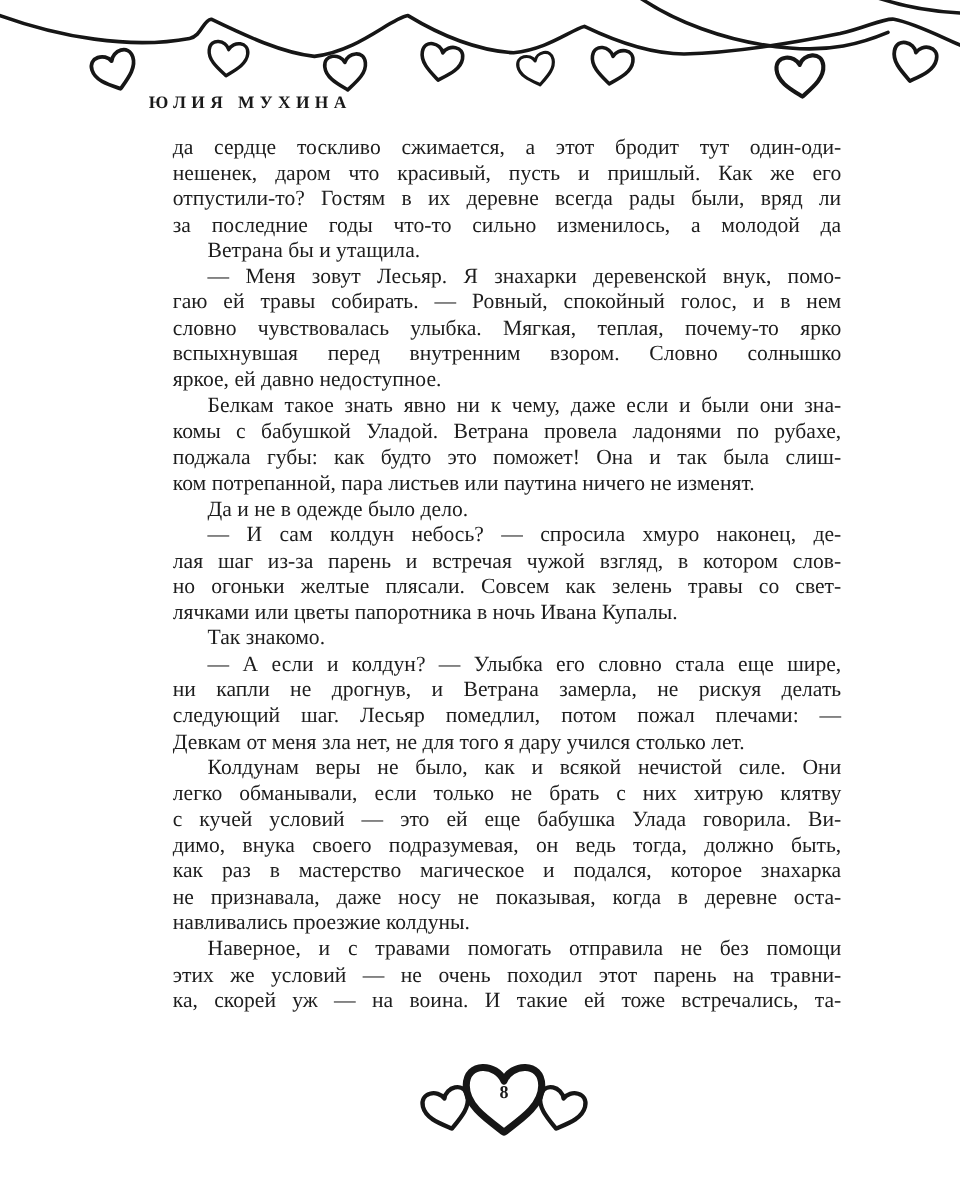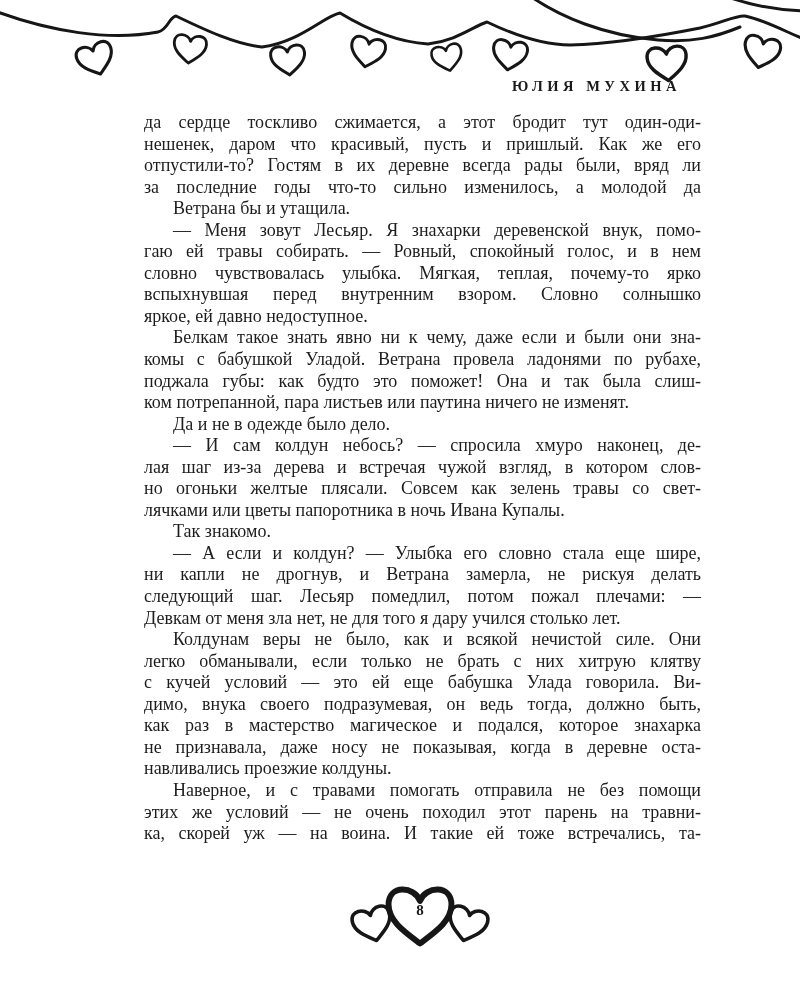--- a/index.html
+++ b/index.html
@@ -14,21 +14,21 @@
   }
   .garland {
     position: absolute;
     top: 0; left: 0;
     width: 800px; height: 108px;
   }
   .author {
     position: absolute;
     top: 78px; left: 124px;
     width: 557px;
-    text-align: right;
+    text-align: left;
     font-size: 14.5px;
     font-weight: 700;
     letter-spacing: 4.5px;
     color: #1a1a1a;
   }
   .text-column {
     position: absolute;
     top: 112px; left: 124px;
     width: 557px;
     margin-left: 20px;
@@ -93,21 +93,21 @@
       <div class="line">гаю ей травы собирать. — Ровный, спокойный голос, и в нем</div>
       <div class="line">словно чувствовалась улыбка. Мягкая, теплая, почему-то ярко</div>
       <div class="line">вспыхнувшая перед внутренним взором. Словно солнышко</div>
       <div class="line end">яркое, ей давно недоступное.</div>
       <div class="line indent">Белкам такое знать явно ни к чему, даже если и были они зна-</div>
       <div class="line">комы с бабушкой Уладой. Ветрана провела ладонями по рубахе,</div>
       <div class="line">поджала губы: как будто это поможет! Она и так была слиш-</div>
       <div class="line end">ком потрепанной, пара листьев или паутина ничего не изменят.</div>
       <div class="line indent end">Да и не в одежде было дело.</div>
       <div class="line indent">— И сам колдун небось? — спросила хмуро наконец, де-</div>
-      <div class="line">лая шаг из-за дерева и встречая чужой взгляд, в котором слов-</div>
+      <div class="line">лая шаг из-за парень и встречая чужой взгляд, в котором слов-</div>
       <div class="line">но огоньки желтые плясали. Совсем как зелень травы со свет-</div>
       <div class="line end">лячками или цветы папоротника в ночь Ивана Купалы.</div>
       <div class="line indent end">Так знакомо.</div>
       <div class="line indent">— А если и колдун? — Улыбка его словно стала еще шире,</div>
       <div class="line">ни капли не дрогнув, и Ветрана замерла, не рискуя делать</div>
       <div class="line">следующий шаг. Лесьяр помедлил, потом пожал плечами: —</div>
       <div class="line end">Девкам от меня зла нет, не для того я дару учился столько лет.</div>
       <div class="line indent">Колдунам веры не было, как и всякой нечистой силе. Они</div>
       <div class="line">легко обманывали, если только не брать с них хитрую клятву</div>
       <div class="line">с кучей условий — это ей еще бабушка Улада говорила. Ви-</div>

